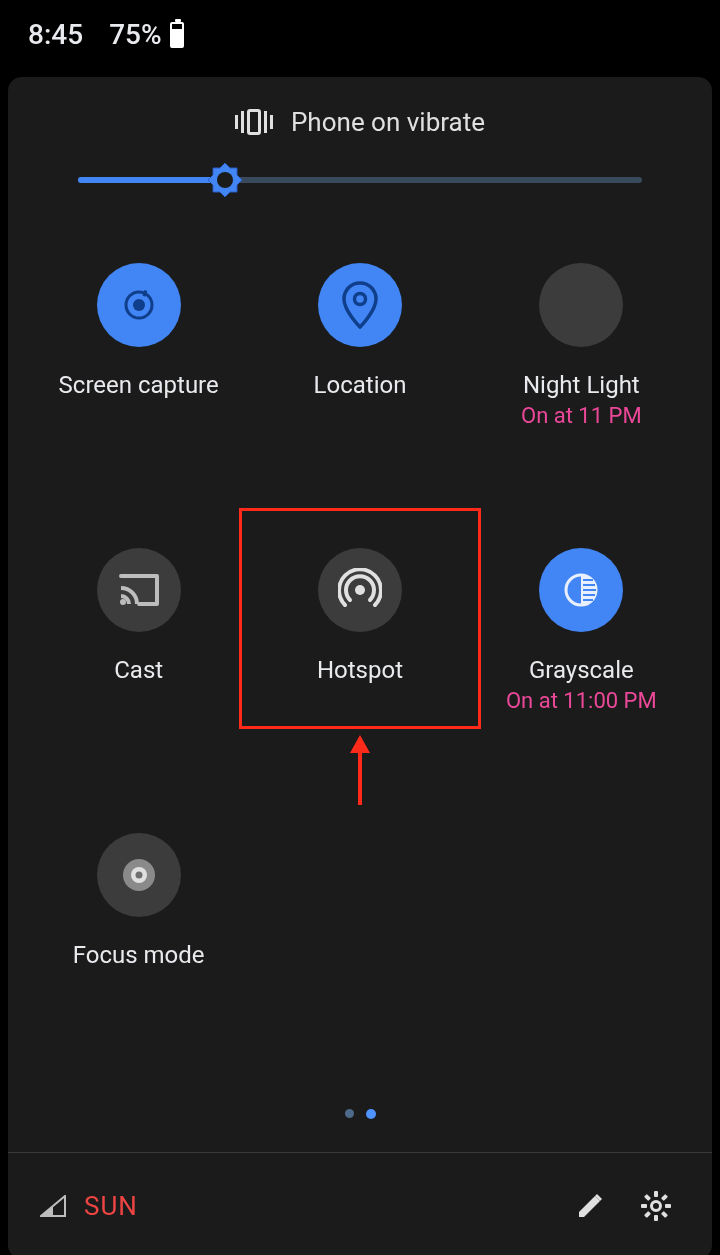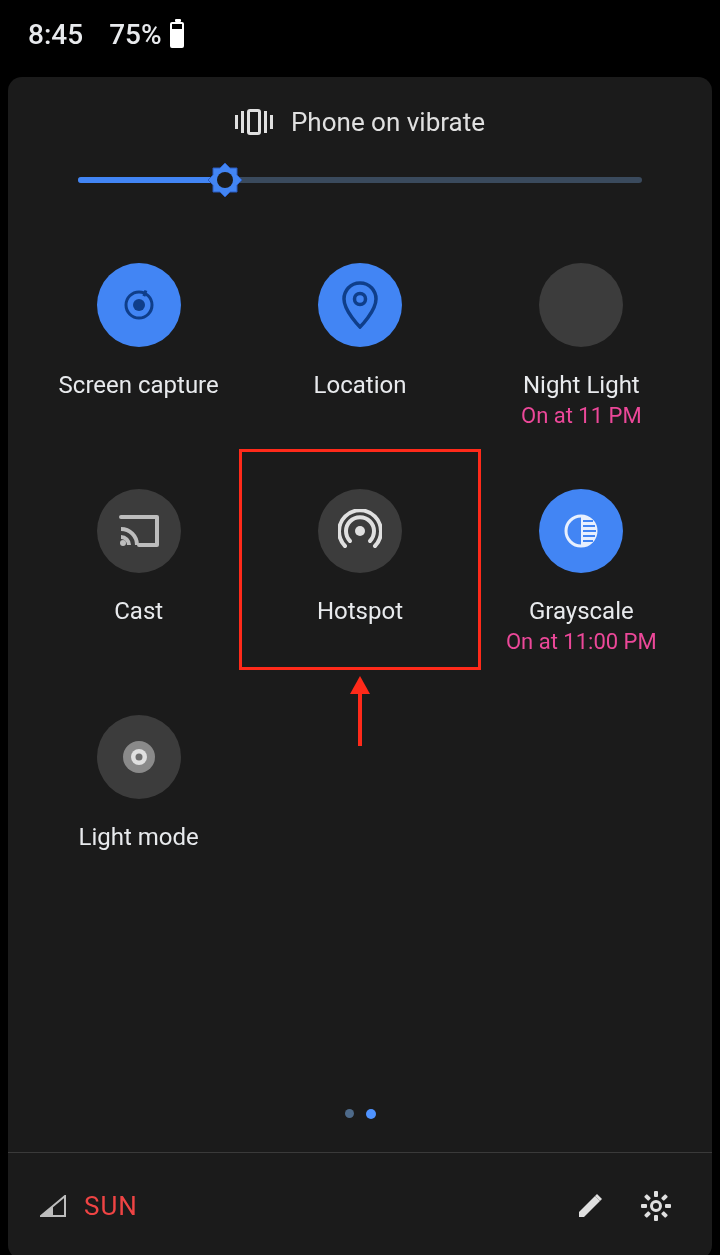--- a/index.html
+++ b/index.html
@@ -20,21 +20,21 @@
   .vib-bar.s { height:14px; }
   .vib-bar.m { height:22px; }
   .vib-rect { width:14px; height:26px; border:3px solid #e0e0e0; border-radius:3px; }
 
   .slider-wrap { padding: 40px 70px 20px 70px; }
   .slider { position:relative; height:6px; background:#3a4a5d; border-radius:3px; }
   .slider-fill { position:absolute; left:0; top:0; height:100%; width:26%; background:#4285f4; border-radius:3px; }
   .slider-thumb { position:absolute; left:26%; top:50%; transform:translate(-50%,-50%); width:36px; height:36px; }
   .sun-svg { width:36px; height:36px; display:block; }
 
-  .tiles { padding: 60px 20px 0 20px; display:grid; grid-template-columns: repeat(3, 1fr); row-gap: 61px; }
+  .tiles { padding: 60px 20px 0 20px; display:grid; grid-template-columns: repeat(3, 1fr); row-gap: 120px; }
   .tile { display:flex; flex-direction:column; align-items:center; position:relative; }
   .tile-icon { width:84px; height:84px; border-radius:50%; display:flex; align-items:center; justify-content:center; }
   .tile-icon.on { background:#4285f4; }
   .tile-icon.off { background:#3c3c3c; }
   .tile-label { font-size:24px; margin-top:24px; color:#e8eaed; text-align:center; }
   .tile-sub { font-size:22px; color:#ec4899; margin-top:4px; text-align:center; }
 
   .highlight { position:absolute; border:3px solid #ff2a1a; pointer-events:none; left:-10px; right:-10px; top:-40px; bottom:-16px; }
   .arrow { position:absolute; left:50%; transform:translateX(-50%); top:calc(100% + 22px); display:flex; flex-direction:column; align-items:center; }
   .arrow-head { width:0; height:0; border-left:10px solid transparent; border-right:10px solid transparent; border-bottom:18px solid #ff2a1a; }
@@ -168,21 +168,21 @@
     </div>
 
     <div class="tile">
       <div class="tile-icon off">
         <svg width="44" height="44" viewBox="0 0 44 44">
             <circle cx="22" cy="22" r="16" fill="#8a8a8a"></circle>
             <circle cx="22" cy="22" r="8" fill="#e0e0e0"></circle>
             <circle cx="22" cy="22" r="3.5" fill="#6f6f6f"></circle>
           </svg>
       </div>
-      <div class="tile-label">Light mode</div>
+      <div class="tile-label">Focus mode</div>
     </div>
 
   </div>
 
   <div class="pager">
     <span class="dot"></span>
     <span class="dot active"></span>
   </div>
 
   <div class="footer-divider"></div>

